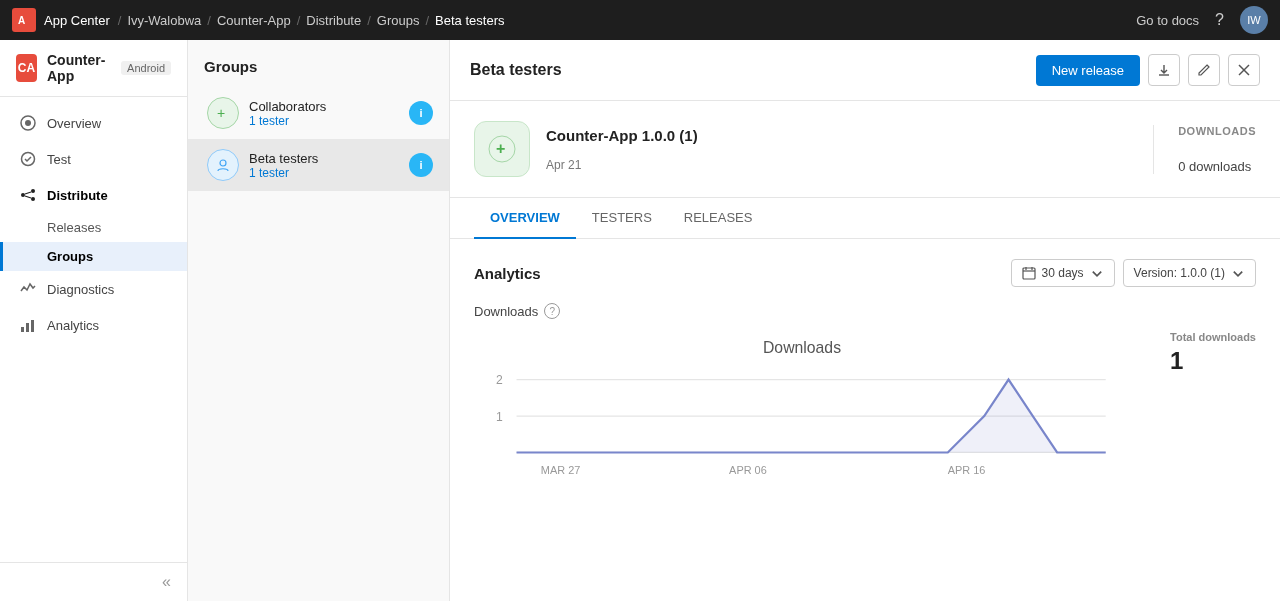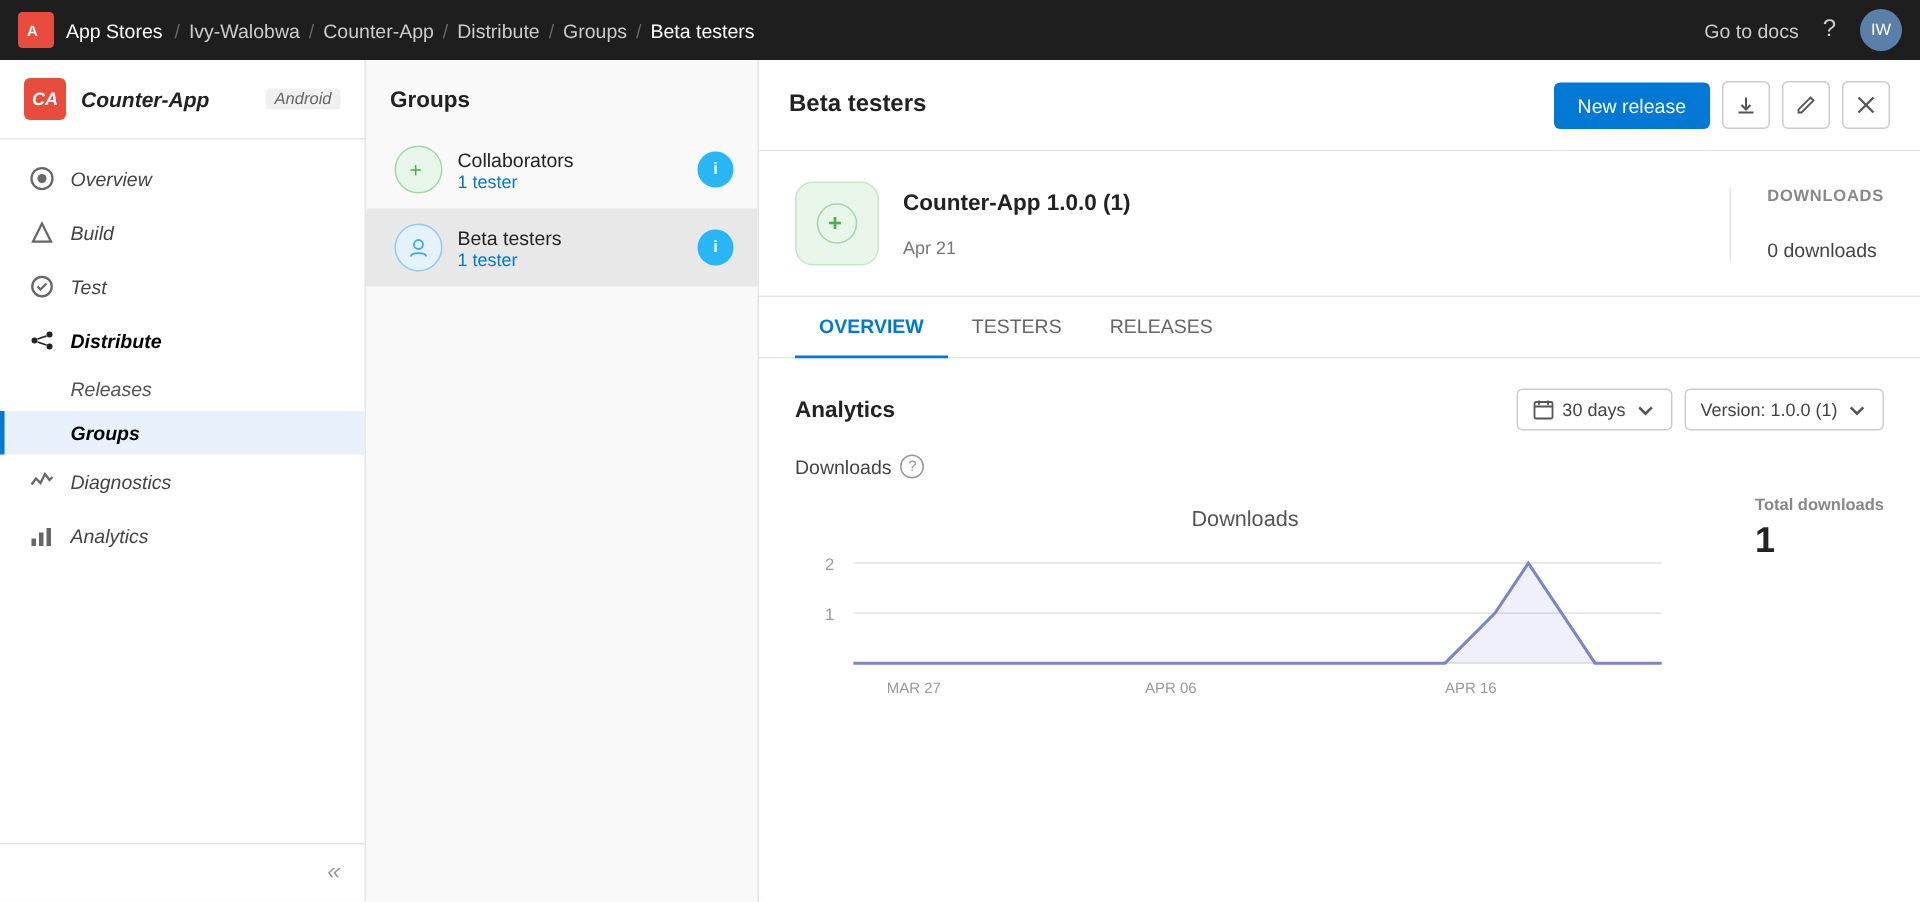--- a/index.html
+++ b/index.html
@@ -15,21 +15,21 @@
     .topbar-breadcrumb span { color: #666; }
     .topbar-right { margin-left: auto; display: flex; align-items: center; gap: 16px; }
     .topbar-right a { color: #ccc; font-size: 13px; text-decoration: none; margin-left: 12px; }
     .topbar-right .icon-btn { color: #ccc; cursor: pointer; font-size: 16px; }
     .topbar-avatar { width: 28px; height: 28px; background: #5a7fa8; border-radius: 50%; display: flex; align-items: center; justify-content: center; color: #fff; font-size: 11px; }
 
     
     .main-layout { display: flex; flex: 1; overflow: hidden; }
 
     
-    .sidebar { width: 244px; background: #fff; border-right: 1px solid #e5e5e5; display: flex; flex-direction: column; flex-shrink: 0; font-style: italic; }
+    .sidebar { width: 188px; background: #fff; border-right: 1px solid #e5e5e5; display: flex; flex-direction: column; flex-shrink: 0; }
     .sidebar-header { padding: 12px 16px; display: flex; align-items: center; gap: 10px; border-bottom: 1px solid #e5e5e5; }
     .sidebar-app-icon { width: 28px; height: 28px; background: #e74c3c; border-radius: 4px; display: flex; align-items: center; justify-content: center; color: #fff; font-size: 12px; font-weight: bold; }
     .sidebar-app-name { font-weight: 600; font-size: 14px; color: #222; }
     .sidebar-platform { font-size: 11px; color: #666; background: #f0f0f0; padding: 1px 6px; border-radius: 3px; margin-left: auto; }
     .sidebar-nav { flex: 1; padding: 8px 0; }
     .nav-item { display: flex; align-items: center; gap: 10px; padding: 9px 16px; cursor: pointer; color: #444; font-size: 13px; border-left: 3px solid transparent; }
     .nav-item.active-parent { font-weight: 600; color: #000; }
     .nav-icon { width: 18px; height: 18px; display: flex; align-items: center; justify-content: center; flex-shrink: 0; }
     .nav-subitems { padding-left: 0; }
     .nav-subitem { padding: 7px 16px 7px 44px; cursor: pointer; color: #555; font-size: 13px; display: block; border-left: 3px solid transparent; }
@@ -93,21 +93,21 @@
 </head>
 <body>
 
 <div class="topbar">
   <div class="topbar-logo">
     <svg viewBox="0 0 16 16" fill="none">
         <rect width="16" height="16" rx="2" fill="#e74c3c"></rect>
         <text x="2" y="12" font-size="10" fill="#fff" font-weight="bold">A</text>
       </svg>
   </div>
-  <span class="topbar-appcenter">App Stores</span>
+  <span class="topbar-appcenter">App Center</span>
   <div class="topbar-breadcrumb">
     <span>/</span>
     <a>Ivy-Walobwa</a>
     <span>/</span>
     <a>Counter-App</a>
     <span>/</span>
     <a>Distribute</a>
     <span>/</span>
     <a>Groups</a>
     <span>/</span>
@@ -133,28 +133,20 @@
       <div class="nav-item">
         <div class="nav-icon">
           <svg width="16" height="16" viewBox="0 0 16 16" fill="#666">
               <circle cx="8" cy="8" r="7" stroke="#666" stroke-width="1.5" fill="none"></circle>
               <circle cx="8" cy="8" r="3" fill="#666"></circle>
             </svg>
         </div>
         <span>Overview</span>
       </div>
 
-      <div class="nav-item">
-        <div class="nav-icon">
-          <svg width="16" height="16" viewBox="0 0 16 16" fill="none">
-              <polygon points="8,2 14,14 2,14" stroke="#666" stroke-width="1.5" fill="none"></polygon>
-            </svg>
-        </div>
-        <span>Build</span>
-      </div>
 
       <div class="nav-item">
         <div class="nav-icon">
           <svg width="16" height="16" viewBox="0 0 16 16" fill="none">
               <circle cx="8" cy="8" r="6.5" stroke="#666" stroke-width="1.5"></circle>
               <path d="M5 8l2 2 4-4" stroke="#666" stroke-width="1.5" fill="none"></path>
             </svg>
         </div>
         <span>Test</span>
       </div>

